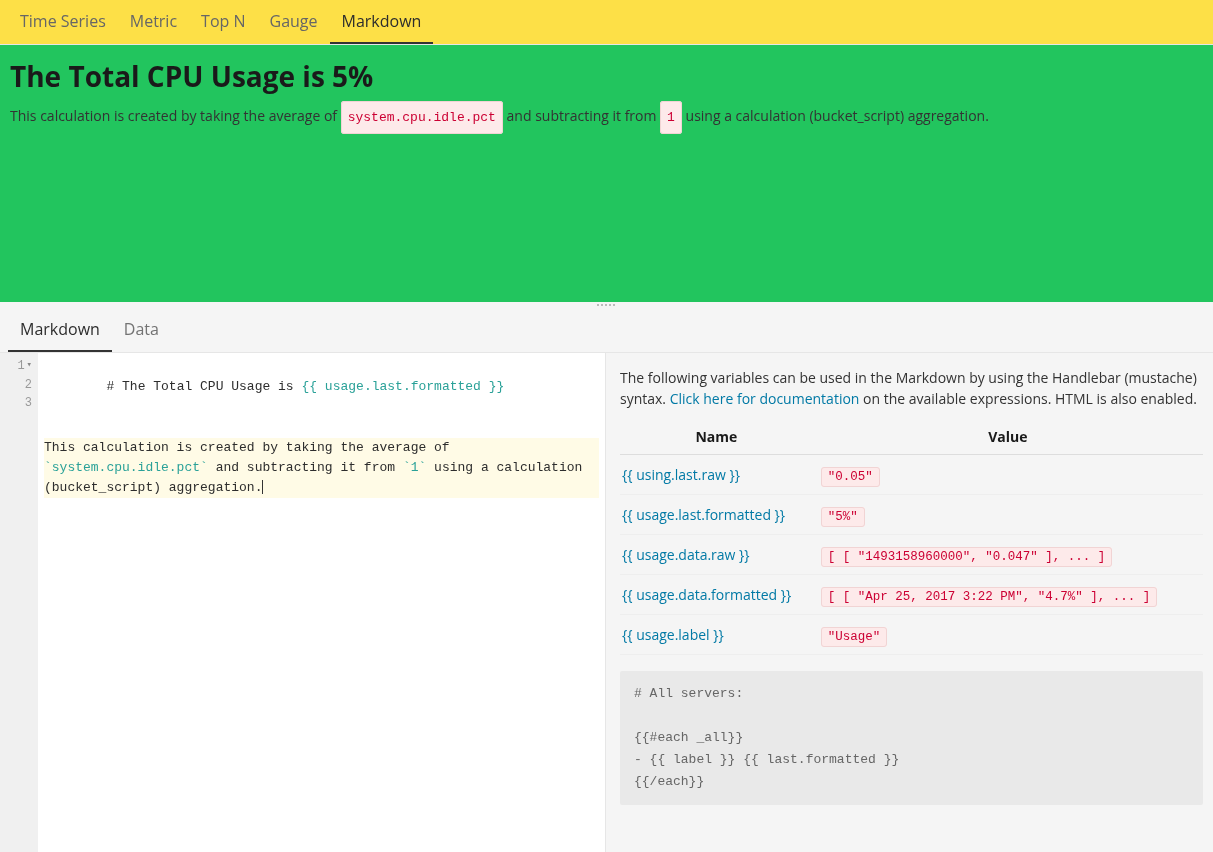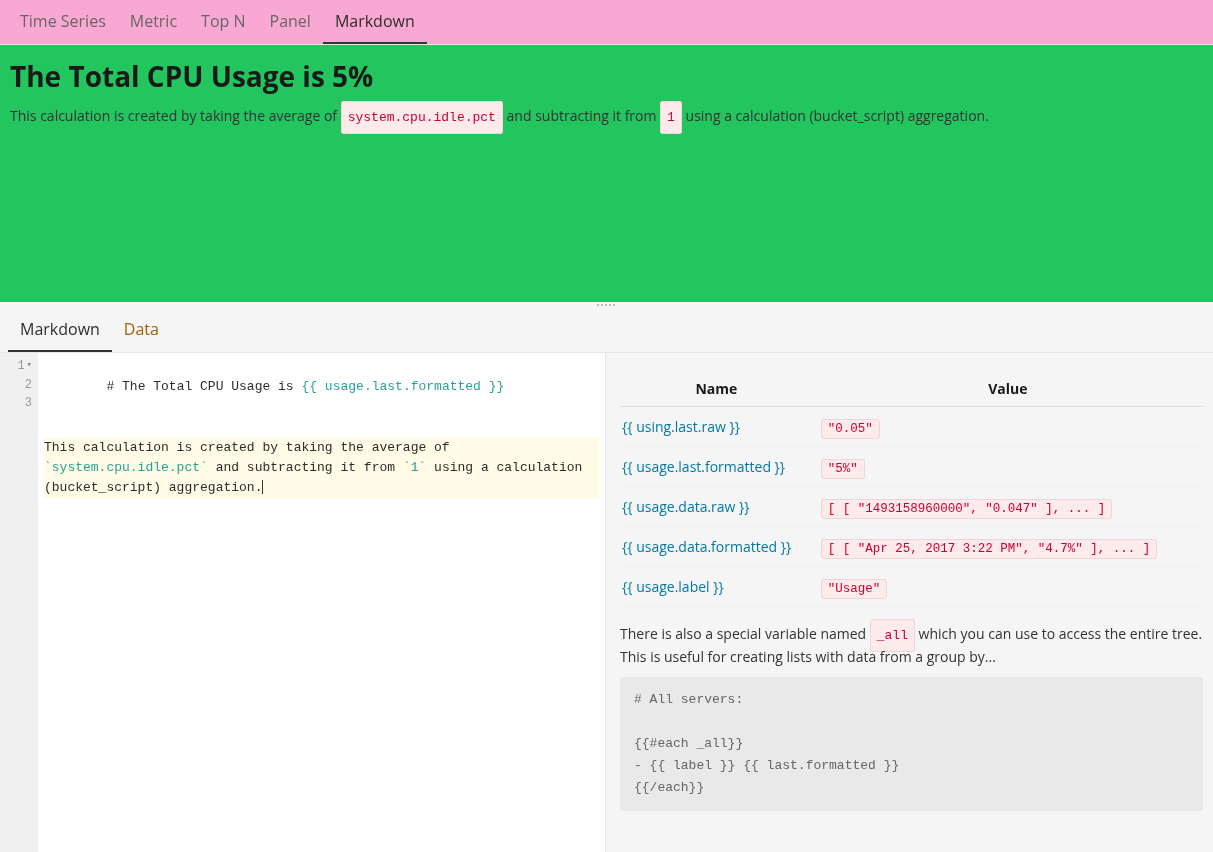--- a/index.html
+++ b/index.html
@@ -9,21 +9,21 @@
   color: #2d2d2d;
   background: #f5f5f5;
   width: 1213px;
   height: 852px;
   overflow: hidden;
 }
 .top-tabs {
   display: flex;
   gap: 0;
   padding: 0 8px;
-  background: #f9a8d4;
+  background: #fde047;
   border-bottom: 1px solid #e6e6e6;
 }
 .top-tab {
   padding: 10px 12px;
   font-size: 16px;
   color: #666;
   cursor: pointer;
 }
 .top-tab.active {
   color: #2d2d2d;
@@ -75,21 +75,21 @@
   height: calc(852px - 38px - 257px - 6px);
 }
 .sub-tabs {
   display: flex;
   padding: 0 8px;
   border-bottom: 1px solid #e6e6e6;
 }
 .sub-tab {
   padding: 10px 12px;
   font-size: 16px;
-  color: #a16207;
+  color: #737373;
   cursor: pointer;
 }
 .sub-tab.active {
   color: #2d2d2d;
   border-bottom: 2px solid #333;
 }
 .bottom-split {
   display: flex;
   flex: 1;
   overflow: hidden;
@@ -184,21 +184,21 @@
   white-space: pre;
 }
 </style>
 </head>
 <body>
 
 <div class="top-tabs">
   <div class="top-tab">Time Series</div>
   <div class="top-tab">Metric</div>
   <div class="top-tab">Top N</div>
-  <div class="top-tab">Panel</div>
+  <div class="top-tab">Gauge</div>
   <div class="top-tab active">Markdown</div>
 </div>
 
 <div class="preview-area">
   <h1 class="preview-title">The Total CPU Usage is 5%</h1>
   <p class="preview-desc">
     <span>This calculation is created by taking the average of </span><code class="inline">system.cpu.idle.pct</code><span> and subtracting it from </span><code class="inline">1</code><span> using a calculation (bucket_script) aggregation.</span>
   </p>
 </div>
 
@@ -219,20 +219,23 @@
         <div><span>3</span></div>
       </div>
       <div class="code-lines">
         <span class="line"><span># The Total CPU Usage is </span><span class="tok-str">{{ usage.last.formatted }}</span></span>
         <span class="line"></span>
         <span class="line hl-active"><span>This calculation is created by taking the average of </span><span class="tok-backtick">`system.cpu.idle.pct`</span><span> and subtracting it from </span><span class="tok-backtick">`1`</span><span> using a calculation (bucket_script) aggregation.</span><span class="cursor"></span></span>
       </div>
     </div>
 
     <div class="help-pane">
+      <p>
+        <span>The following variables can be used in the Markdown by using the Handlebar (mustache) syntax. </span><a href="#">Click here for documentation</a><span> on the available expressions. HTML is also enabled.</span>
+      </p>
 
       <table class="var-table">
         <thead>
           <tr>
             <th>Name</th>
             <th>Value</th>
           </tr>
         </thead>
         <tbody>
           <tr>
@@ -251,23 +254,20 @@
             <td><span class="var-name">{{ usage.data.formatted }}</span></td>
             <td><code class="value">[ [ "Apr 25, 2017 3:22 PM", "4.7%" ], ... ]</code></td>
           </tr>
           <tr>
             <td><span class="var-name">{{ usage.label }}</span></td>
             <td><code class="value">"Usage"</code></td>
           </tr>
         </tbody>
       </table>
 
-      <p>
-        <span>There is also a special variable named </span><code class="inline">_all</code><span> which you can use to access the entire tree. This is useful for creating lists with data from a group by...</span>
-      </p>
 
       <div class="example-block"># All servers:
 
 {{#each _all}}
 - {{ label }} {{ last.formatted }}
 {{/each}}</div>
     </div>
 
   </div>
 </div>

